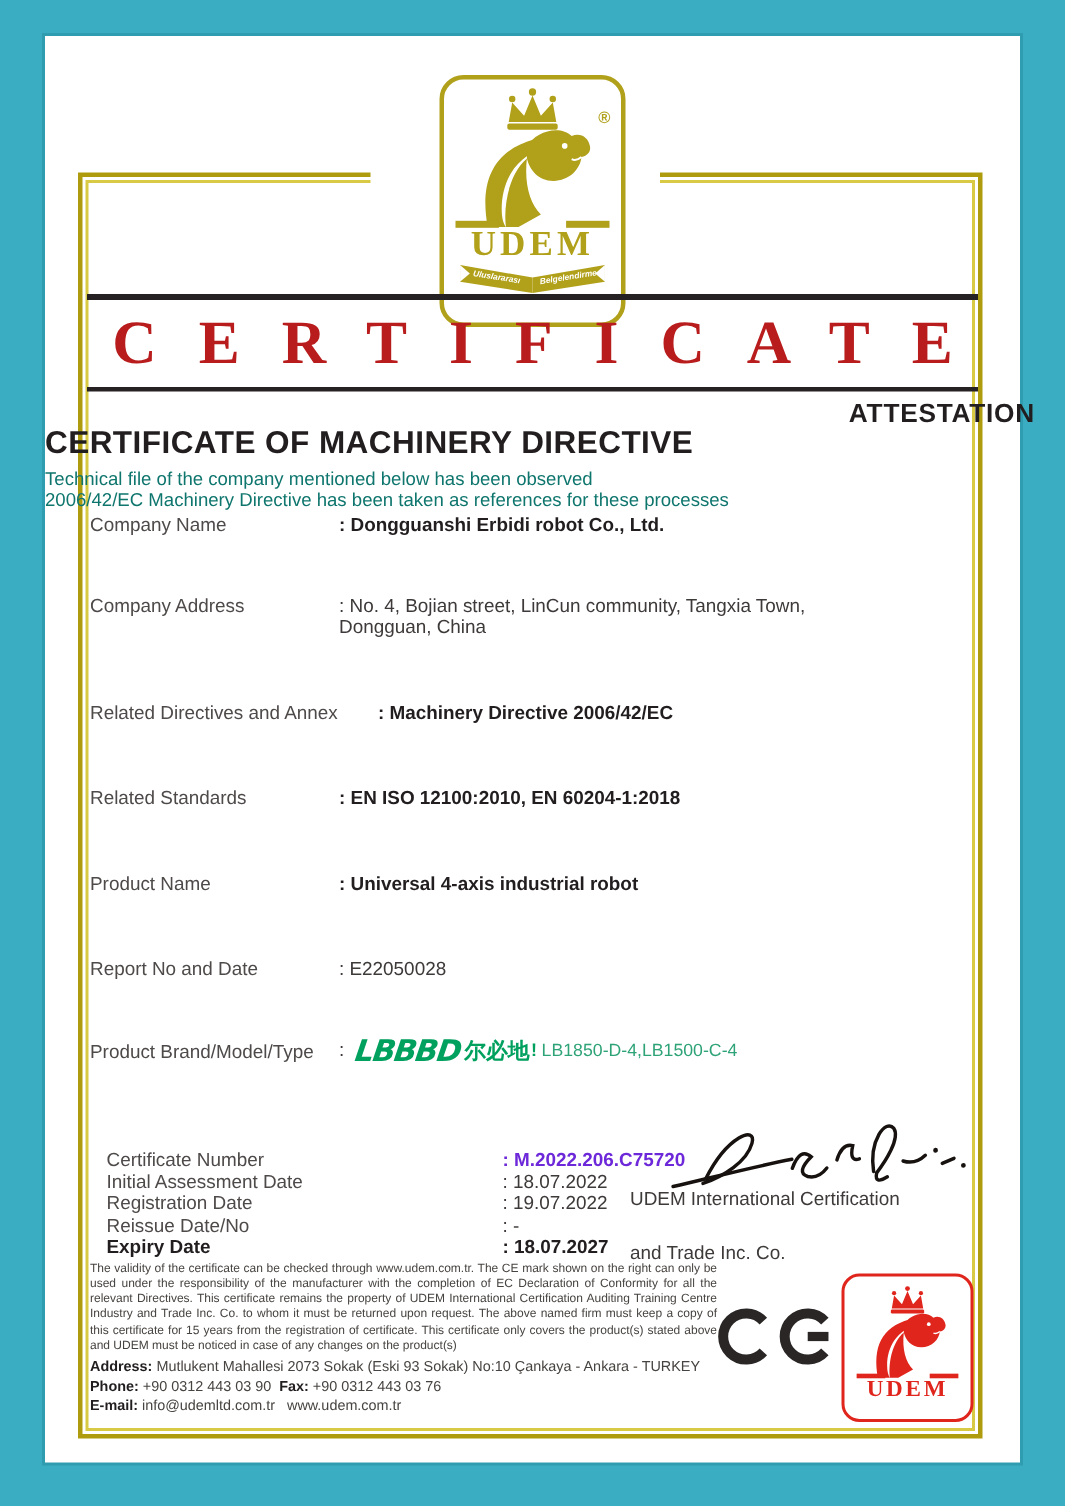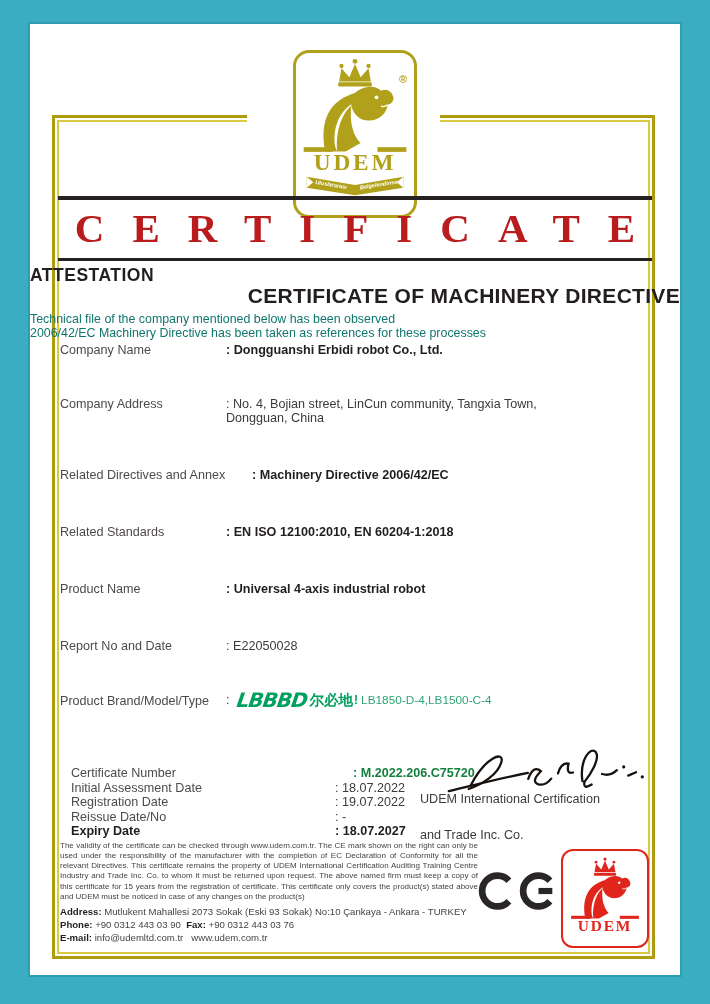--- a/index.html
+++ b/index.html
@@ -19,23 +19,23 @@
       border:3px solid #b1a01a;border-radius:16px;color:#b1a01a;text-align:center;padding-top:4px;}
   .logo-top svg{display:block;margin:0 auto;}
   .reg-mark{position:absolute;top:20px;right:7px;font-size:11px;color:#b1a01a;font-weight:bold;}
 
   
   .title-block{position:absolute;left:28px;top:172px;width:594px;
       border-top:4px solid #262122;border-bottom:3px solid #262122;padding:3px 0 5px 0;text-align:center;}
   .title-text{font-family:"Liberation Serif", serif;font-weight:bold;font-size:41px;color:#b91c1c;
       letter-spacing:28px;margin-right:-28px;line-height:50px;white-space:nowrap;}
 
-  .h-attestation{position:absolute;left:0;top:241px;width:660px;text-align:left;
+  .h-attestation{position:absolute;left:0;top:241px;width:660px;text-align:right;
       font-size:17.5px;font-weight:bold;color:#221e1f;letter-spacing:.5px;}
-  .h-directive{position:absolute;left:0;top:260px;width:650px;text-align:right;
+  .h-directive{position:absolute;left:0;top:260px;width:650px;text-align:left;
       font-size:21px;font-weight:bold;color:#221e1f;letter-spacing:.3px;}
   .intro{position:absolute;left:0;width:704px;font-size:12.4px;color:#0f766e;}
 
   
   .frow{position:absolute;left:0;width:650px;font-size:12.6px;color:#4e4a49;}
   .frow .lbl{position:absolute;left:30px;top:0;width:170px;}
   .frow .val{position:absolute;left:196px;top:0;width:410px;color:#3e3a39;}
   .frow .val.b{font-weight:bold;color:#221e1f;}
   .frow .val.pre{white-space:pre-line;}
 
@@ -46,21 +46,21 @@
       transform:skewX(-8deg);font-family:"DejaVu Sans", sans-serif;}
   .brand-cjk{color:#00a05e;font-weight:bold;font-size:14.5px;margin-left:3px;}
   .brand-ex{color:#00a05e;font-weight:bold;font-size:12px;margin-left:1px;}
   .brand-models{color:#2ea377;font-size:11.8px;margin-left:3px;}
 
   
   .crow{position:absolute;left:0;width:650px;font-size:12.6px;color:#4e4a49;}
   .crow .lbl{position:absolute;left:30px;top:0;width:260px;padding-left:11px;}
   .crow .val{position:absolute;left:305px;top:0;width:200px;color:#3e3a39;}
   .crow.boldrow .lbl, .crow.boldrow .val{font-weight:bold;color:#221e1f;}
-  .crow .val.b{font-weight:bold;color:#15803d;margin-left:18px;}
+  .crow .val.b{font-weight:bold;color:#6d28d9;}
 
   
   .issuer-line{position:absolute;left:390px;width:240px;font-size:12.6px;color:#3e3a39;}
   .signature{position:absolute;left:412px;top:722px;transform:rotate(-3deg);}
 
   
   .legal{position:absolute;left:30px;top:817px;width:418px;font-size:8px;line-height:10.15px;
       color:#474340;text-align:justify;}
 
   

